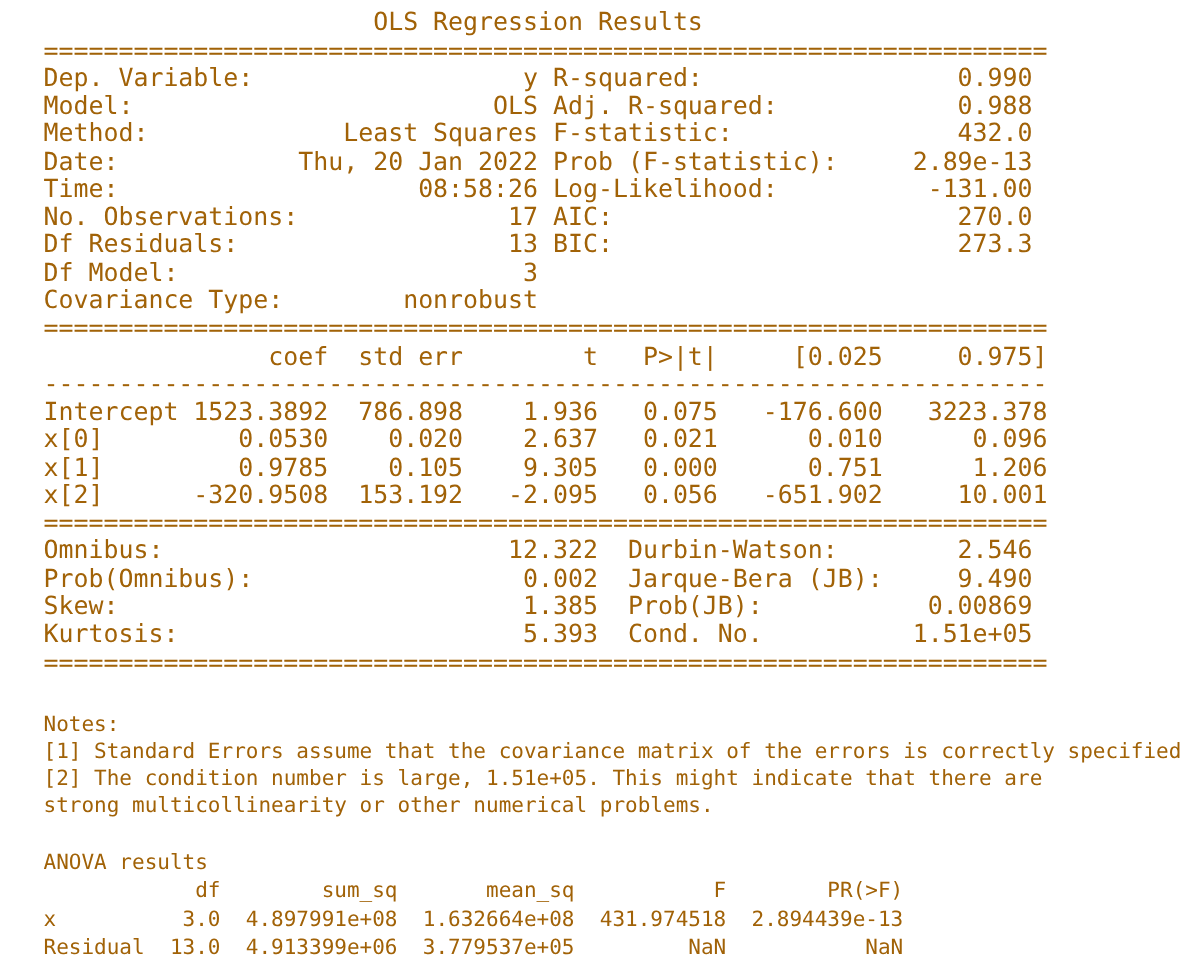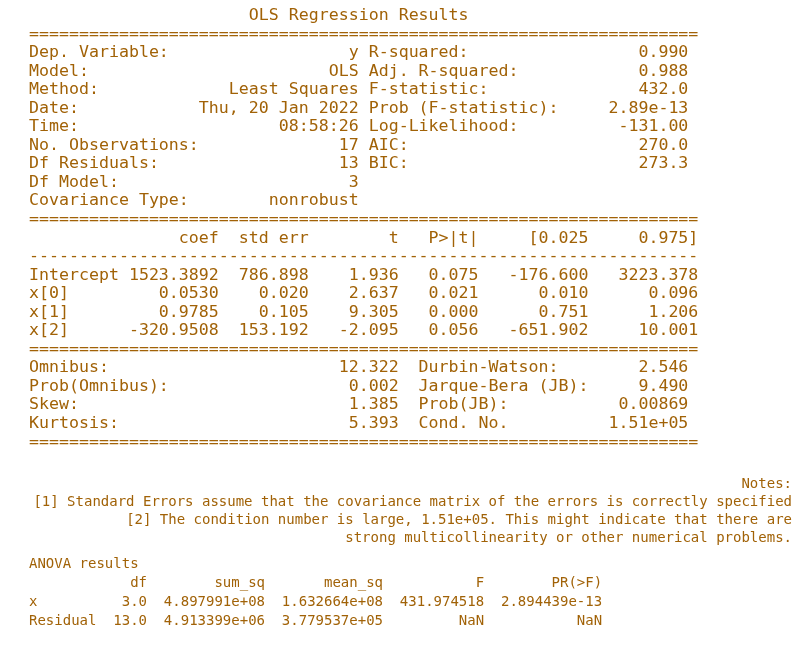--- a/index.html
+++ b/index.html
@@ -26,27 +26,26 @@
     font-family: "DejaVu Sans Mono", monospace;
     font-size: 16.6px;
     line-height: 18.55px;
     letter-spacing: 0;
   }
   #notes-pre {
     font-family: "DejaVu Sans Mono", monospace;
     font-size: 14px;
     line-height: 17.8px;
     margin-top: 24px;
-    text-align: right;
   }
   #anova-pre {
     font-family: "DejaVu Sans Mono", monospace;
     font-size: 14px;
     line-height: 19px;
-    margin-top: 8px;
+    margin-top: 20px;
   }
 </style>
 </head>
 <body>
 
 <div id="output-root">
   <pre id="summary-pre">                      OLS Regression Results
 ===================================================================
 Dep. Variable:                  y R-squared:                 0.990
 Model:                        OLS Adj. R-squared:            0.988

